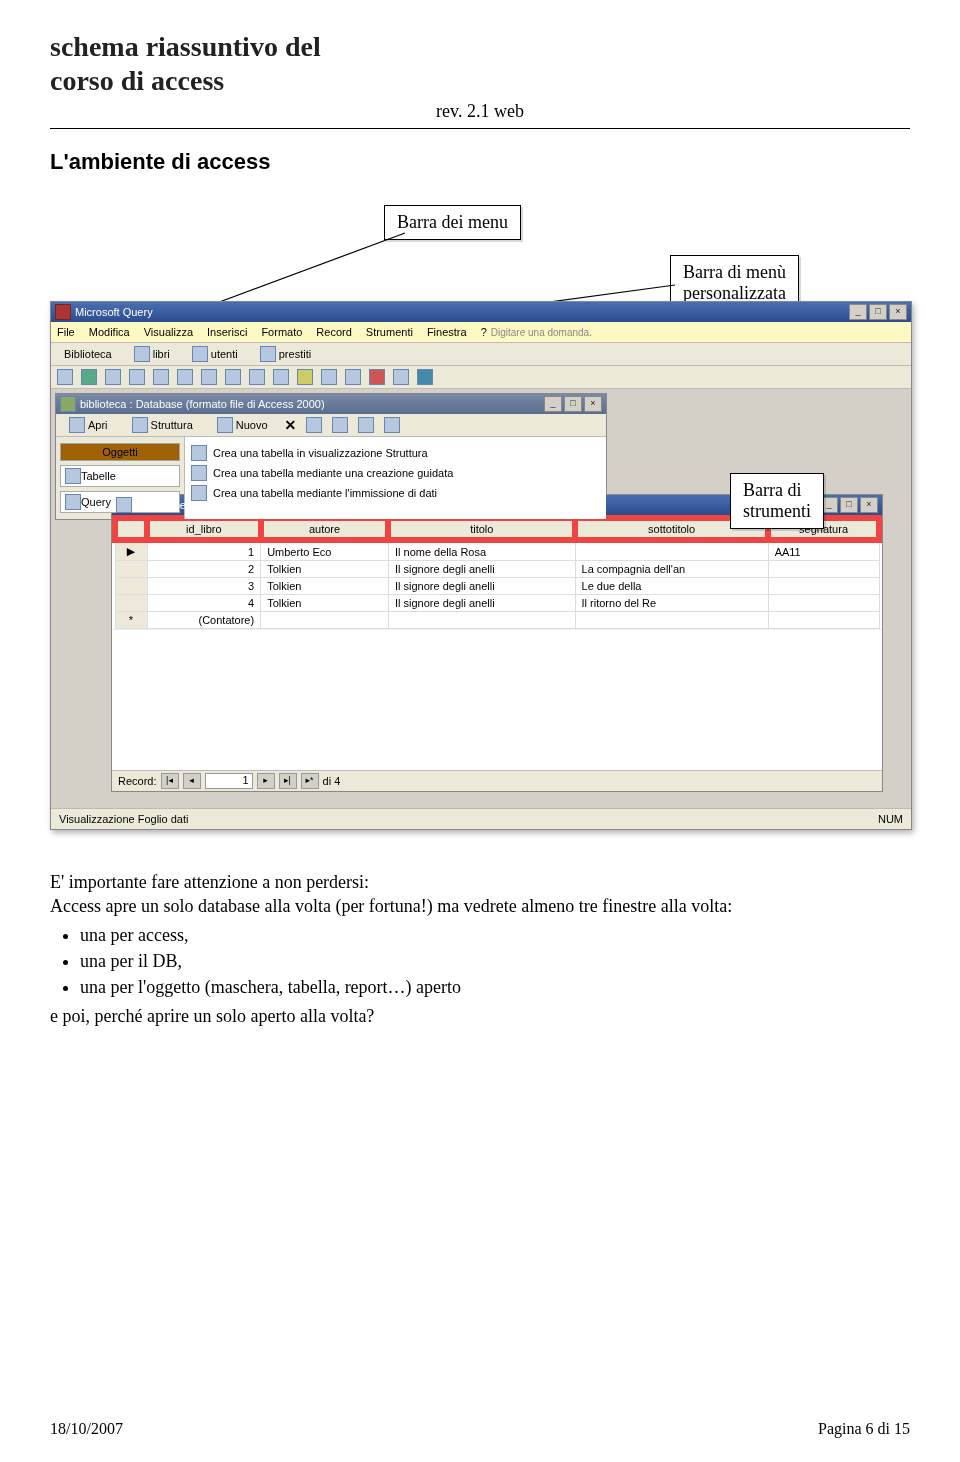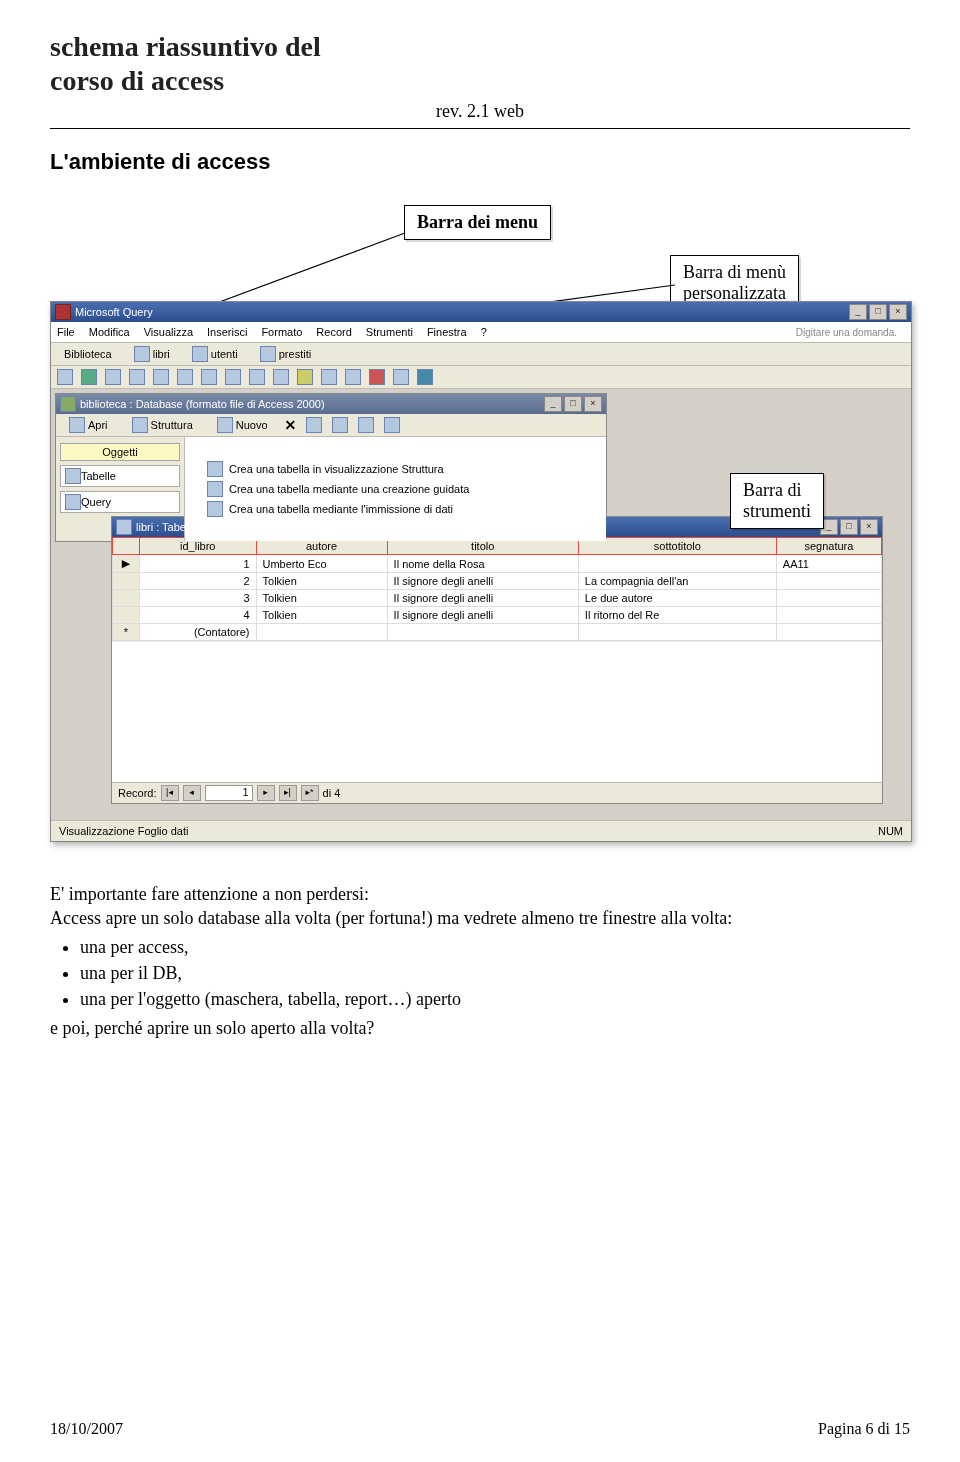--- a/index.html
+++ b/index.html
@@ -49,21 +49,21 @@
   }
   .callout {
     position: absolute;
     border: 1.5px solid #000;
     background: #fff;
     padding: 6px 12px;
     font-size: 18px;
     font-family: "Times New Roman", serif;
     box-shadow: 2px 2px 0 rgba(0,0,0,.15);
   }
-  .callout.c1 { left: 354px; top: 0; font-weight: bold; }
+  .callout.c1 { left: 334px; top: 0; }
   .callout.c2 { left: 620px; top: 50px; }
   .callout.c3 { left: 680px; top: 172px; z-index: 20; }
 
   
   .screenshot {
     position: relative;
     width: 860px;
     font-family: Tahoma, Arial, sans-serif;
     font-size: 11px;
     color: #000;
@@ -85,28 +85,28 @@
   .winbtn {
     width: 16px; height: 14px;
     background: #d4d0c8;
     border: 1px solid #888;
     font-size: 9px;
     text-align: center;
     line-height: 12px;
     color: #222;
   }
   .menubar {
-    background: #ffffff;
+    background: #fef9c3;
     display: flex;
     align-items: center;
     height: 20px;
     padding: 0 6px;
     border-bottom: 1px solid #bbb;
     gap: 4px;
-    justify-content: space-between;
+    justify-content: flex-start;
   }
   .menubar .left { display:flex; gap:14px; }
   .menubar .item { text-decoration: underline; text-decoration-color: transparent; }
   .menubar .ask { color: #888; font-size: 10px; padding-right: 8px; }
   .toolbar {
     background: #ece9d8;
     height: 22px;
     display: flex;
     align-items: center;
     gap: 8px;
@@ -138,54 +138,54 @@
     display:flex; align-items:center; gap:10px; height:22px; padding: 0 6px;
     border-bottom:1px solid #bbb; background:#ece9d8;
   }
   .db-body { display:flex; }
   .obj-panel {
     width: 120px;
     padding: 6px 4px;
     display:flex; flex-direction:column; gap:4px;
   }
   .obj-head {
-    background:#fef9c3;
+    background:#a16207;
     border:1px solid #9aa;
     text-align:center;
     padding:2px 0;
   }
   .obj-item {
     background:#fff;
     border:1px solid #aaa;
     padding:2px 4px;
     display:flex; align-items:center; gap:0;
   }
   .db-main {
     flex:1;
     background:#fff;
     border-left:1px solid #bbb;
-    padding:22px;
+    padding:6px;
   }
   .db-create {
     display:flex; align-items:center; gap:6px; padding:2px 0;
   }
   .tablewin {
     margin: 2px 10px 6px 60px;
     border:1px solid #888;
     background:#ece9d8;
   }
   .datagrid {
     background:#fff;
     border-collapse:collapse;
     width:100%;
     font-size:11px;
   }
   .datagrid th {
     background:#ece9d8;
-    border:1px solid #ef4444;
+    border:6px solid #ef4444;
     padding:2px 6px;
     font-weight:normal;
     text-align:center;
   }
   .datagrid td {
     border:1px solid #ddd;
     padding:2px 6px;
   }
   .rowsel {
     width:14px; background:#ece9d8; border:1px solid #b0b0b0;
@@ -426,21 +426,21 @@
                 <td>Tolkien</td>
                 <td>Il signore degli anelli</td>
                 <td>La compagnia dell'an</td>
                 <td></td>
               </tr>
               <tr>
                 <td class="rowsel"></td>
                 <td style="text-align:right">3</td>
                 <td>Tolkien</td>
                 <td>Il signore degli anelli</td>
-                <td>Le due autore</td>
+                <td>Le due della</td>
                 <td></td>
               </tr>
               <tr>
                 <td class="rowsel"></td>
                 <td style="text-align:right">4</td>
                 <td>Tolkien</td>
                 <td>Il signore degli anelli</td>
                 <td>Il ritorno del Re</td>
                 <td></td>
               </tr>

